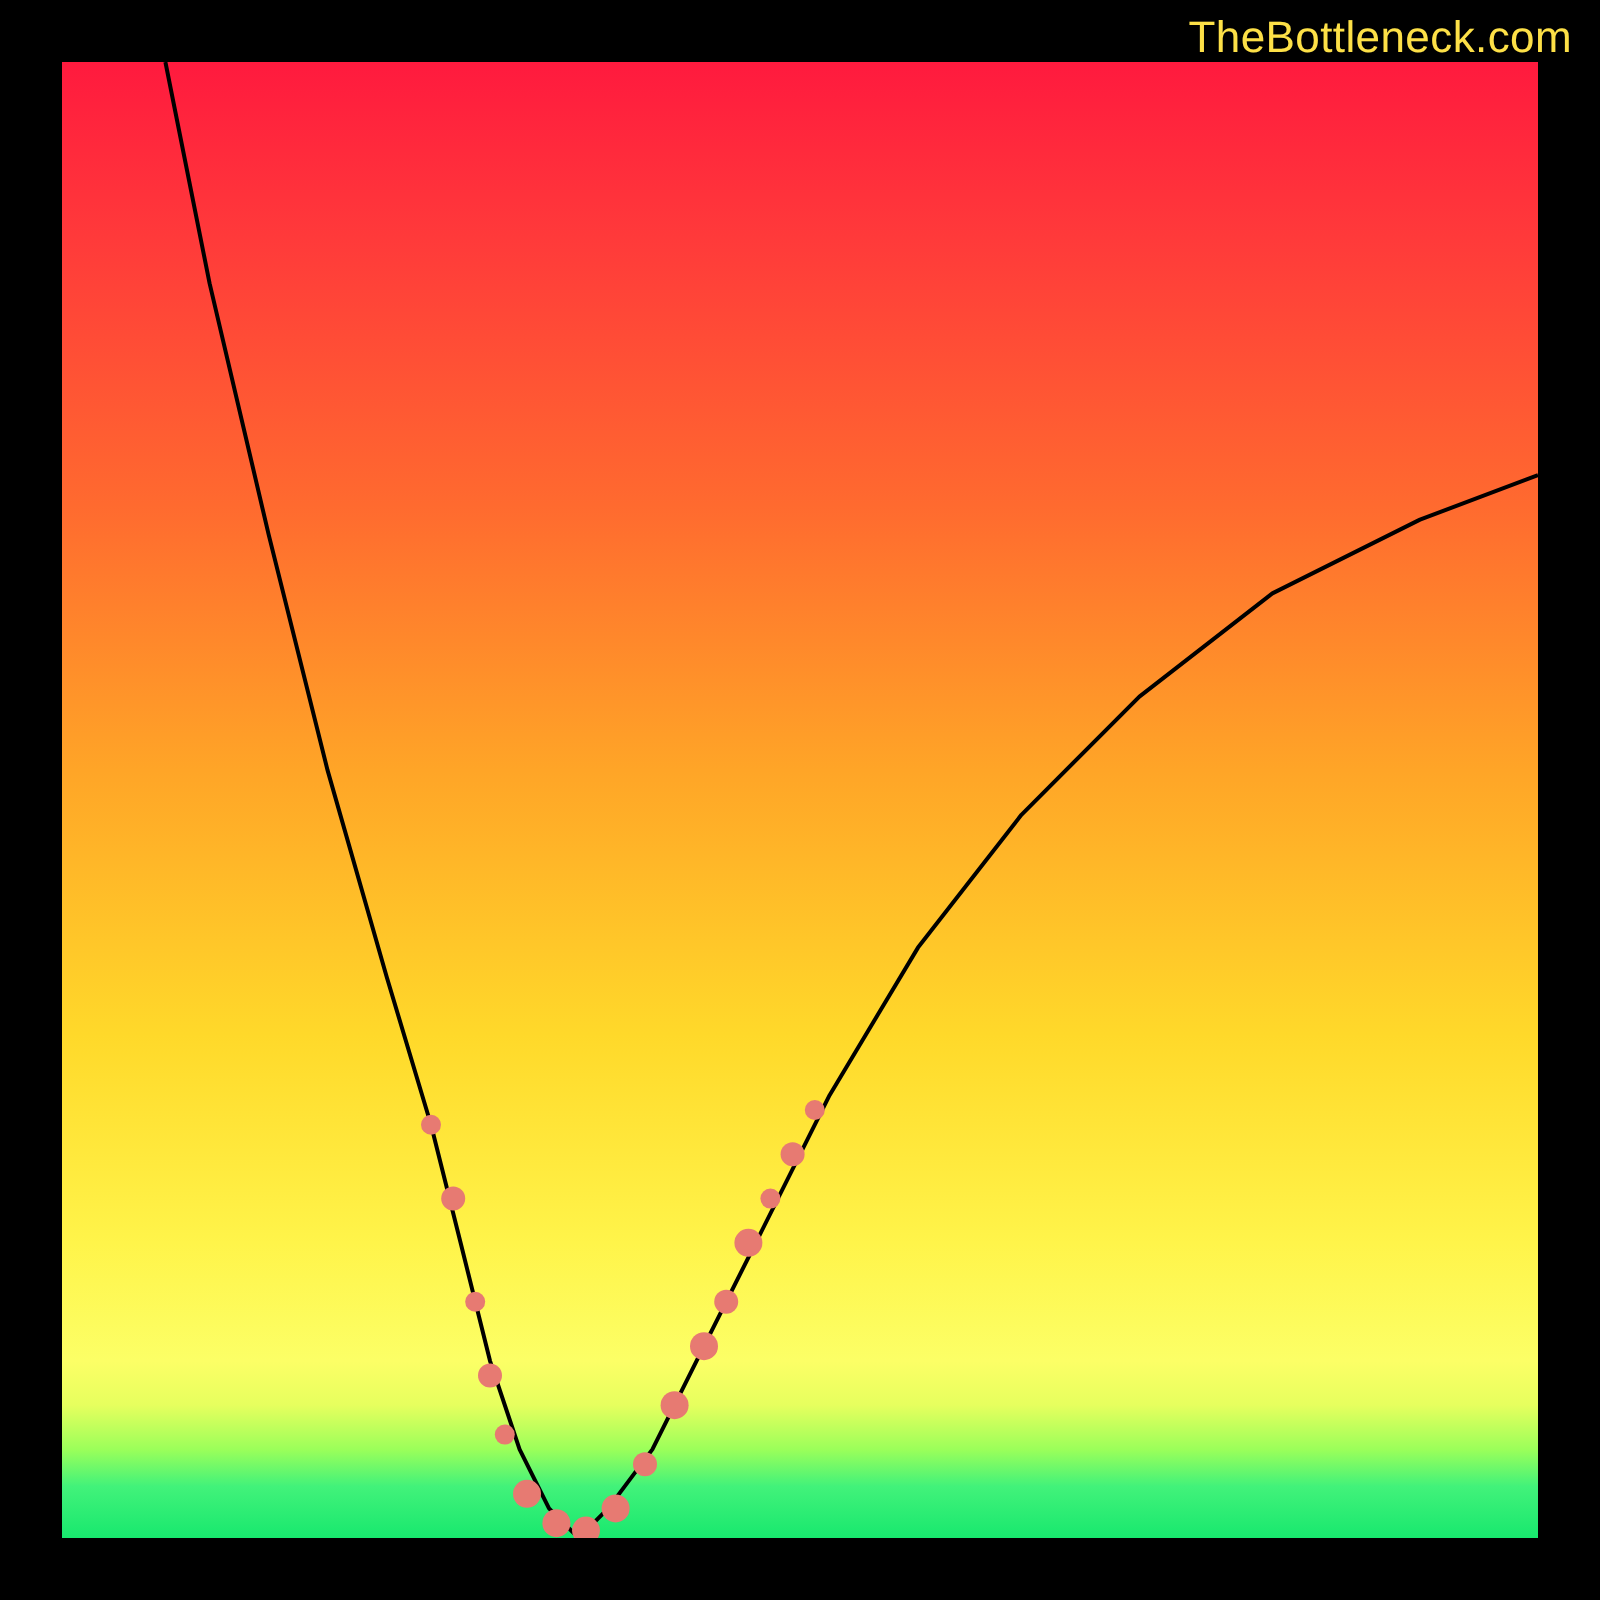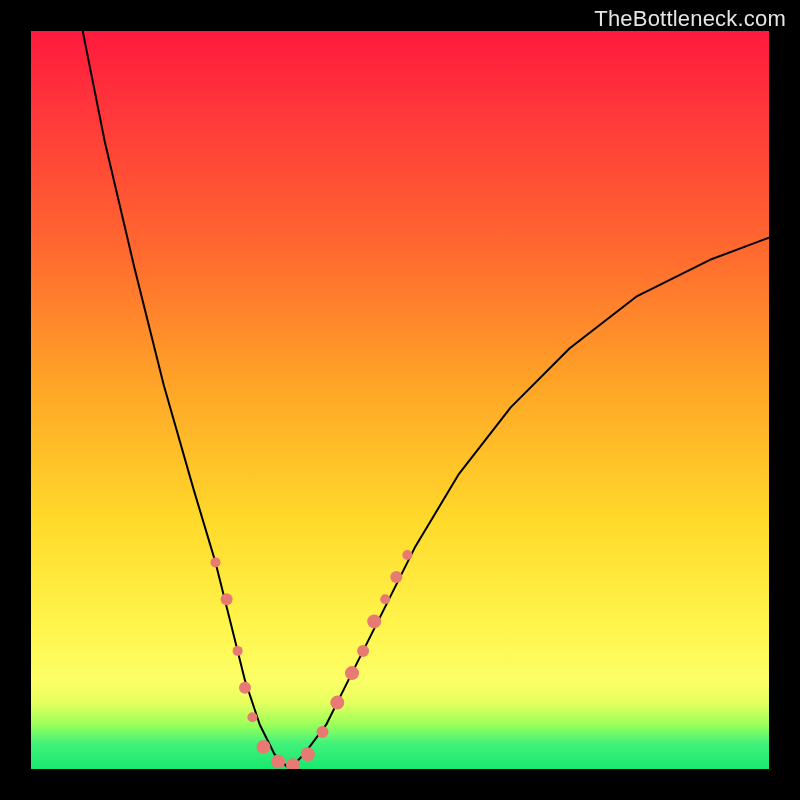--- a/index.html
+++ b/index.html
@@ -14,21 +14,21 @@
   .frame {
     position: relative;
     width: 800px;
     height: 800px;
     background: #000;
   }
   .watermark {
     position: absolute;
     top: 6px;
     right: 14px;
-    color: #e5e5e5;
+    color: #fde047;
     font-size: 22px;
     font-weight: 500;
     letter-spacing: 0.2px;
     z-index: 10;
   }
   .plot {
     position: absolute;
     left: 31px;
     top: 31px;
     width: 738px;

